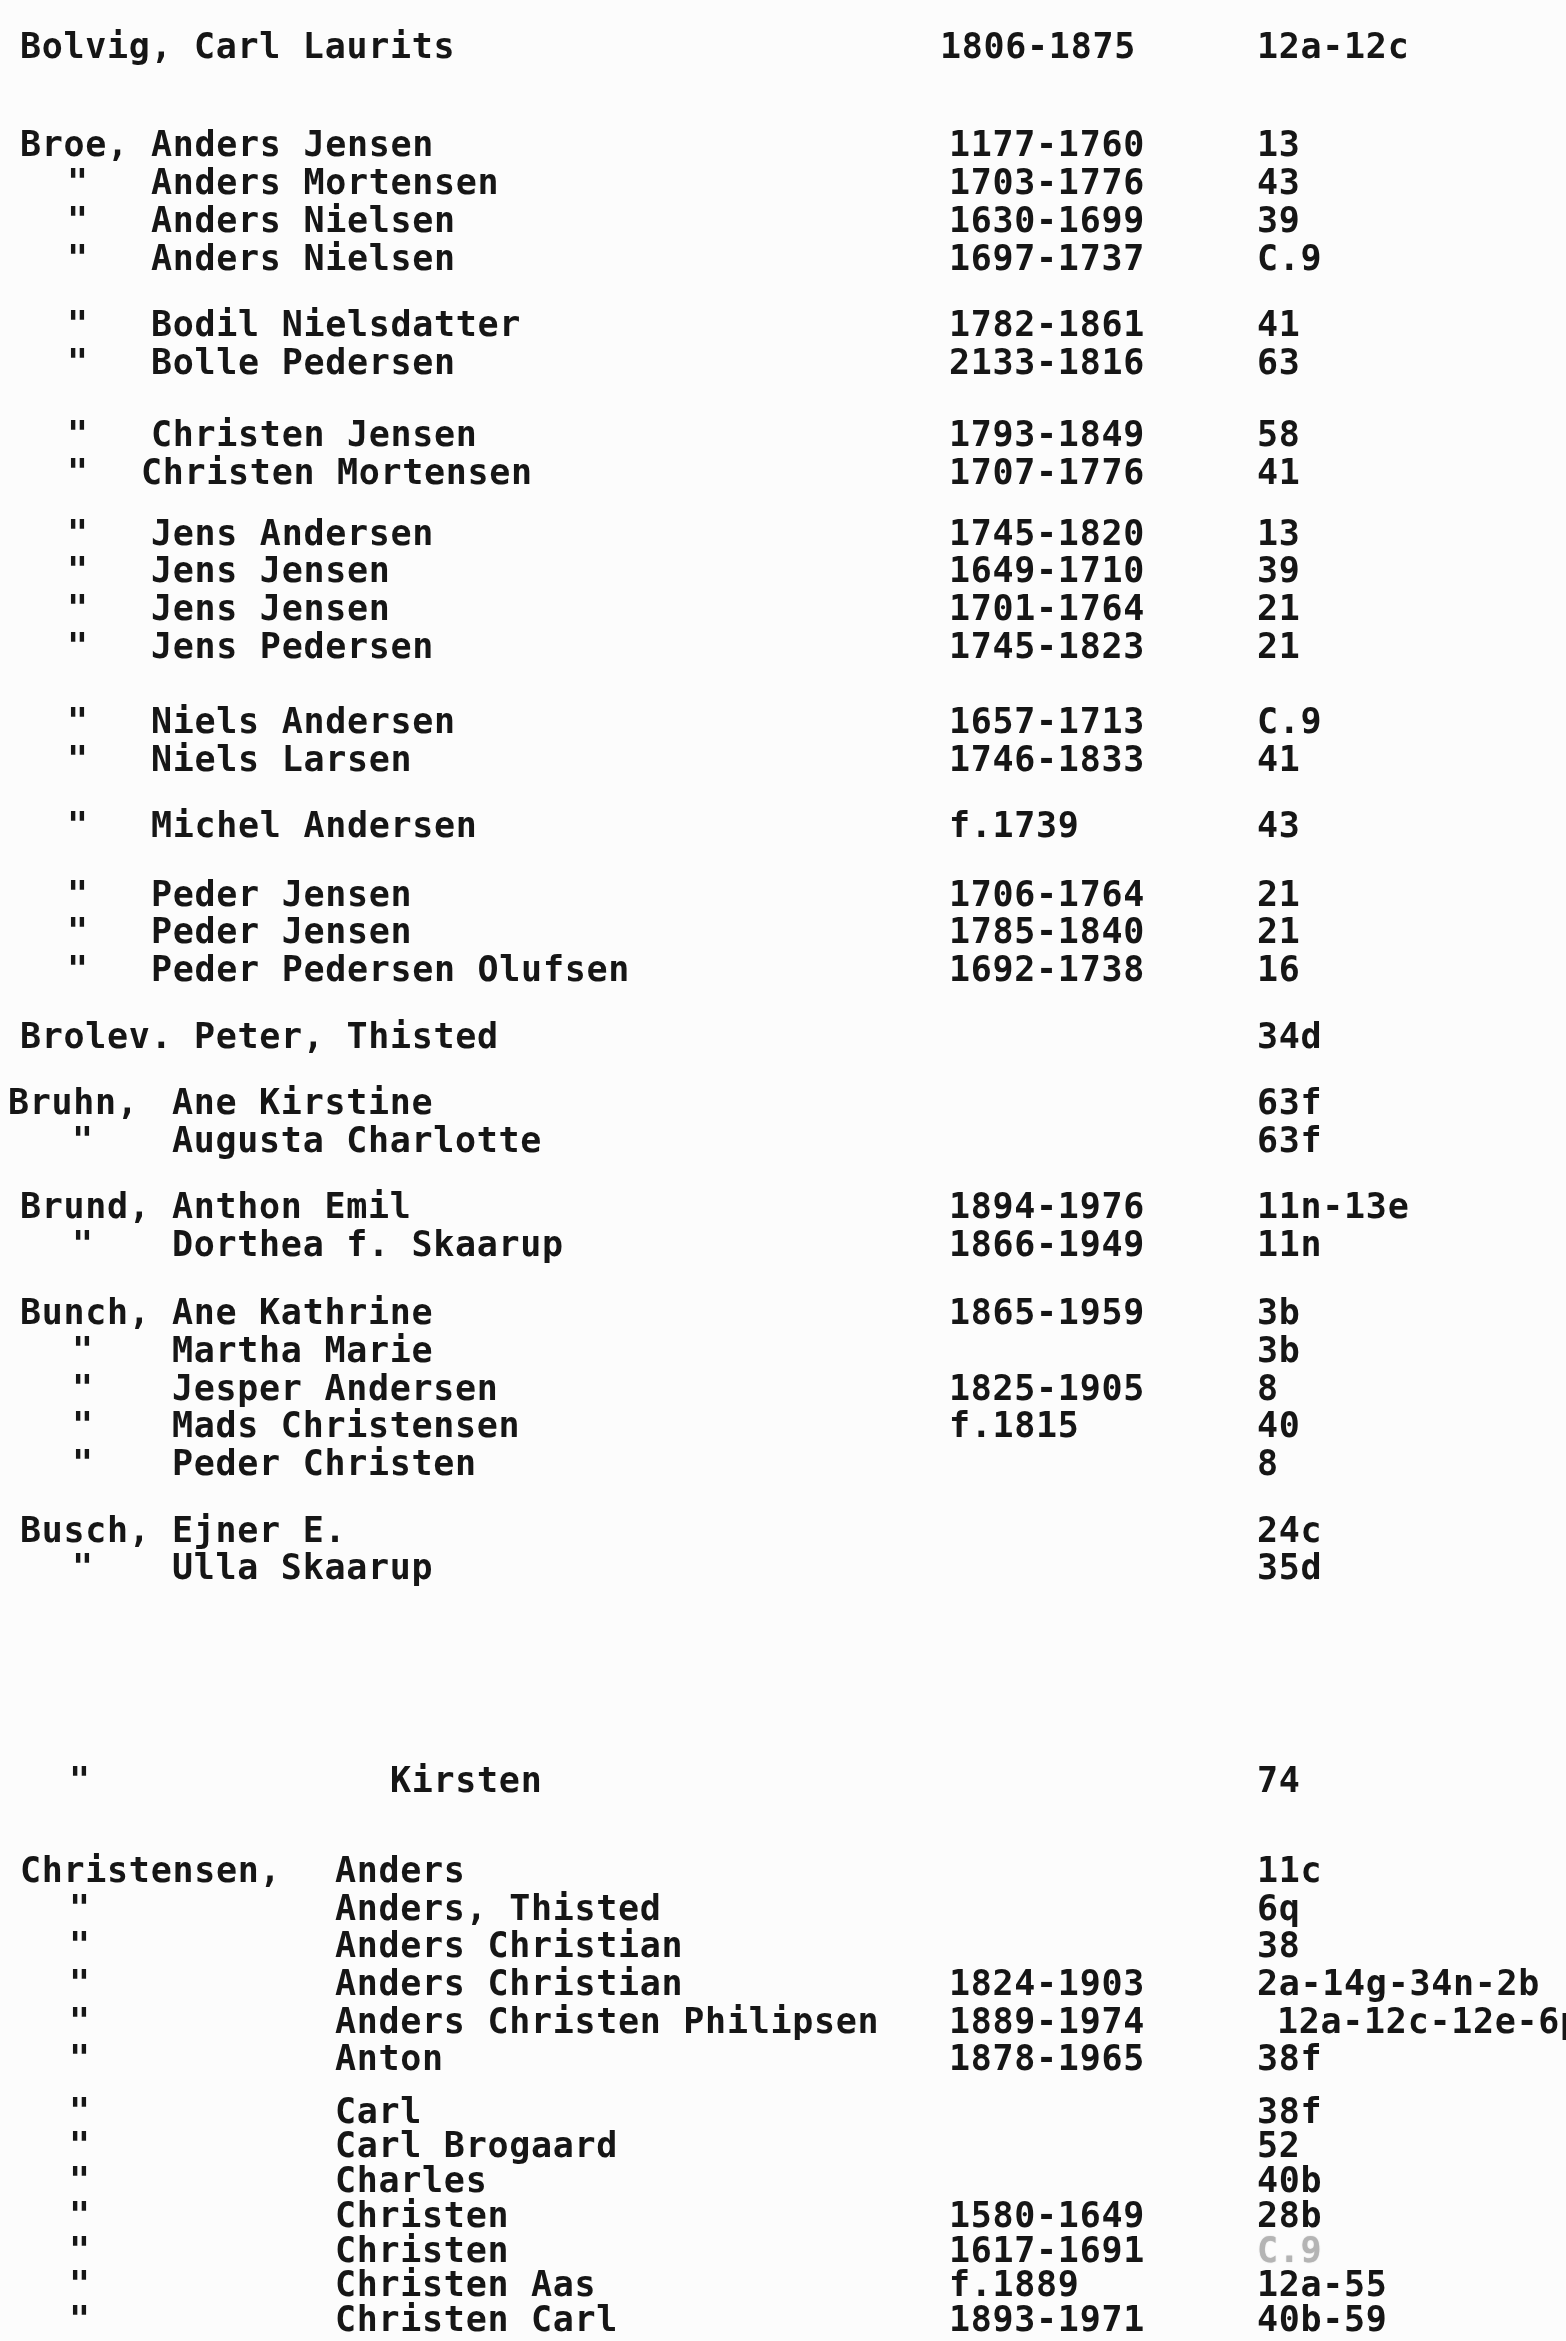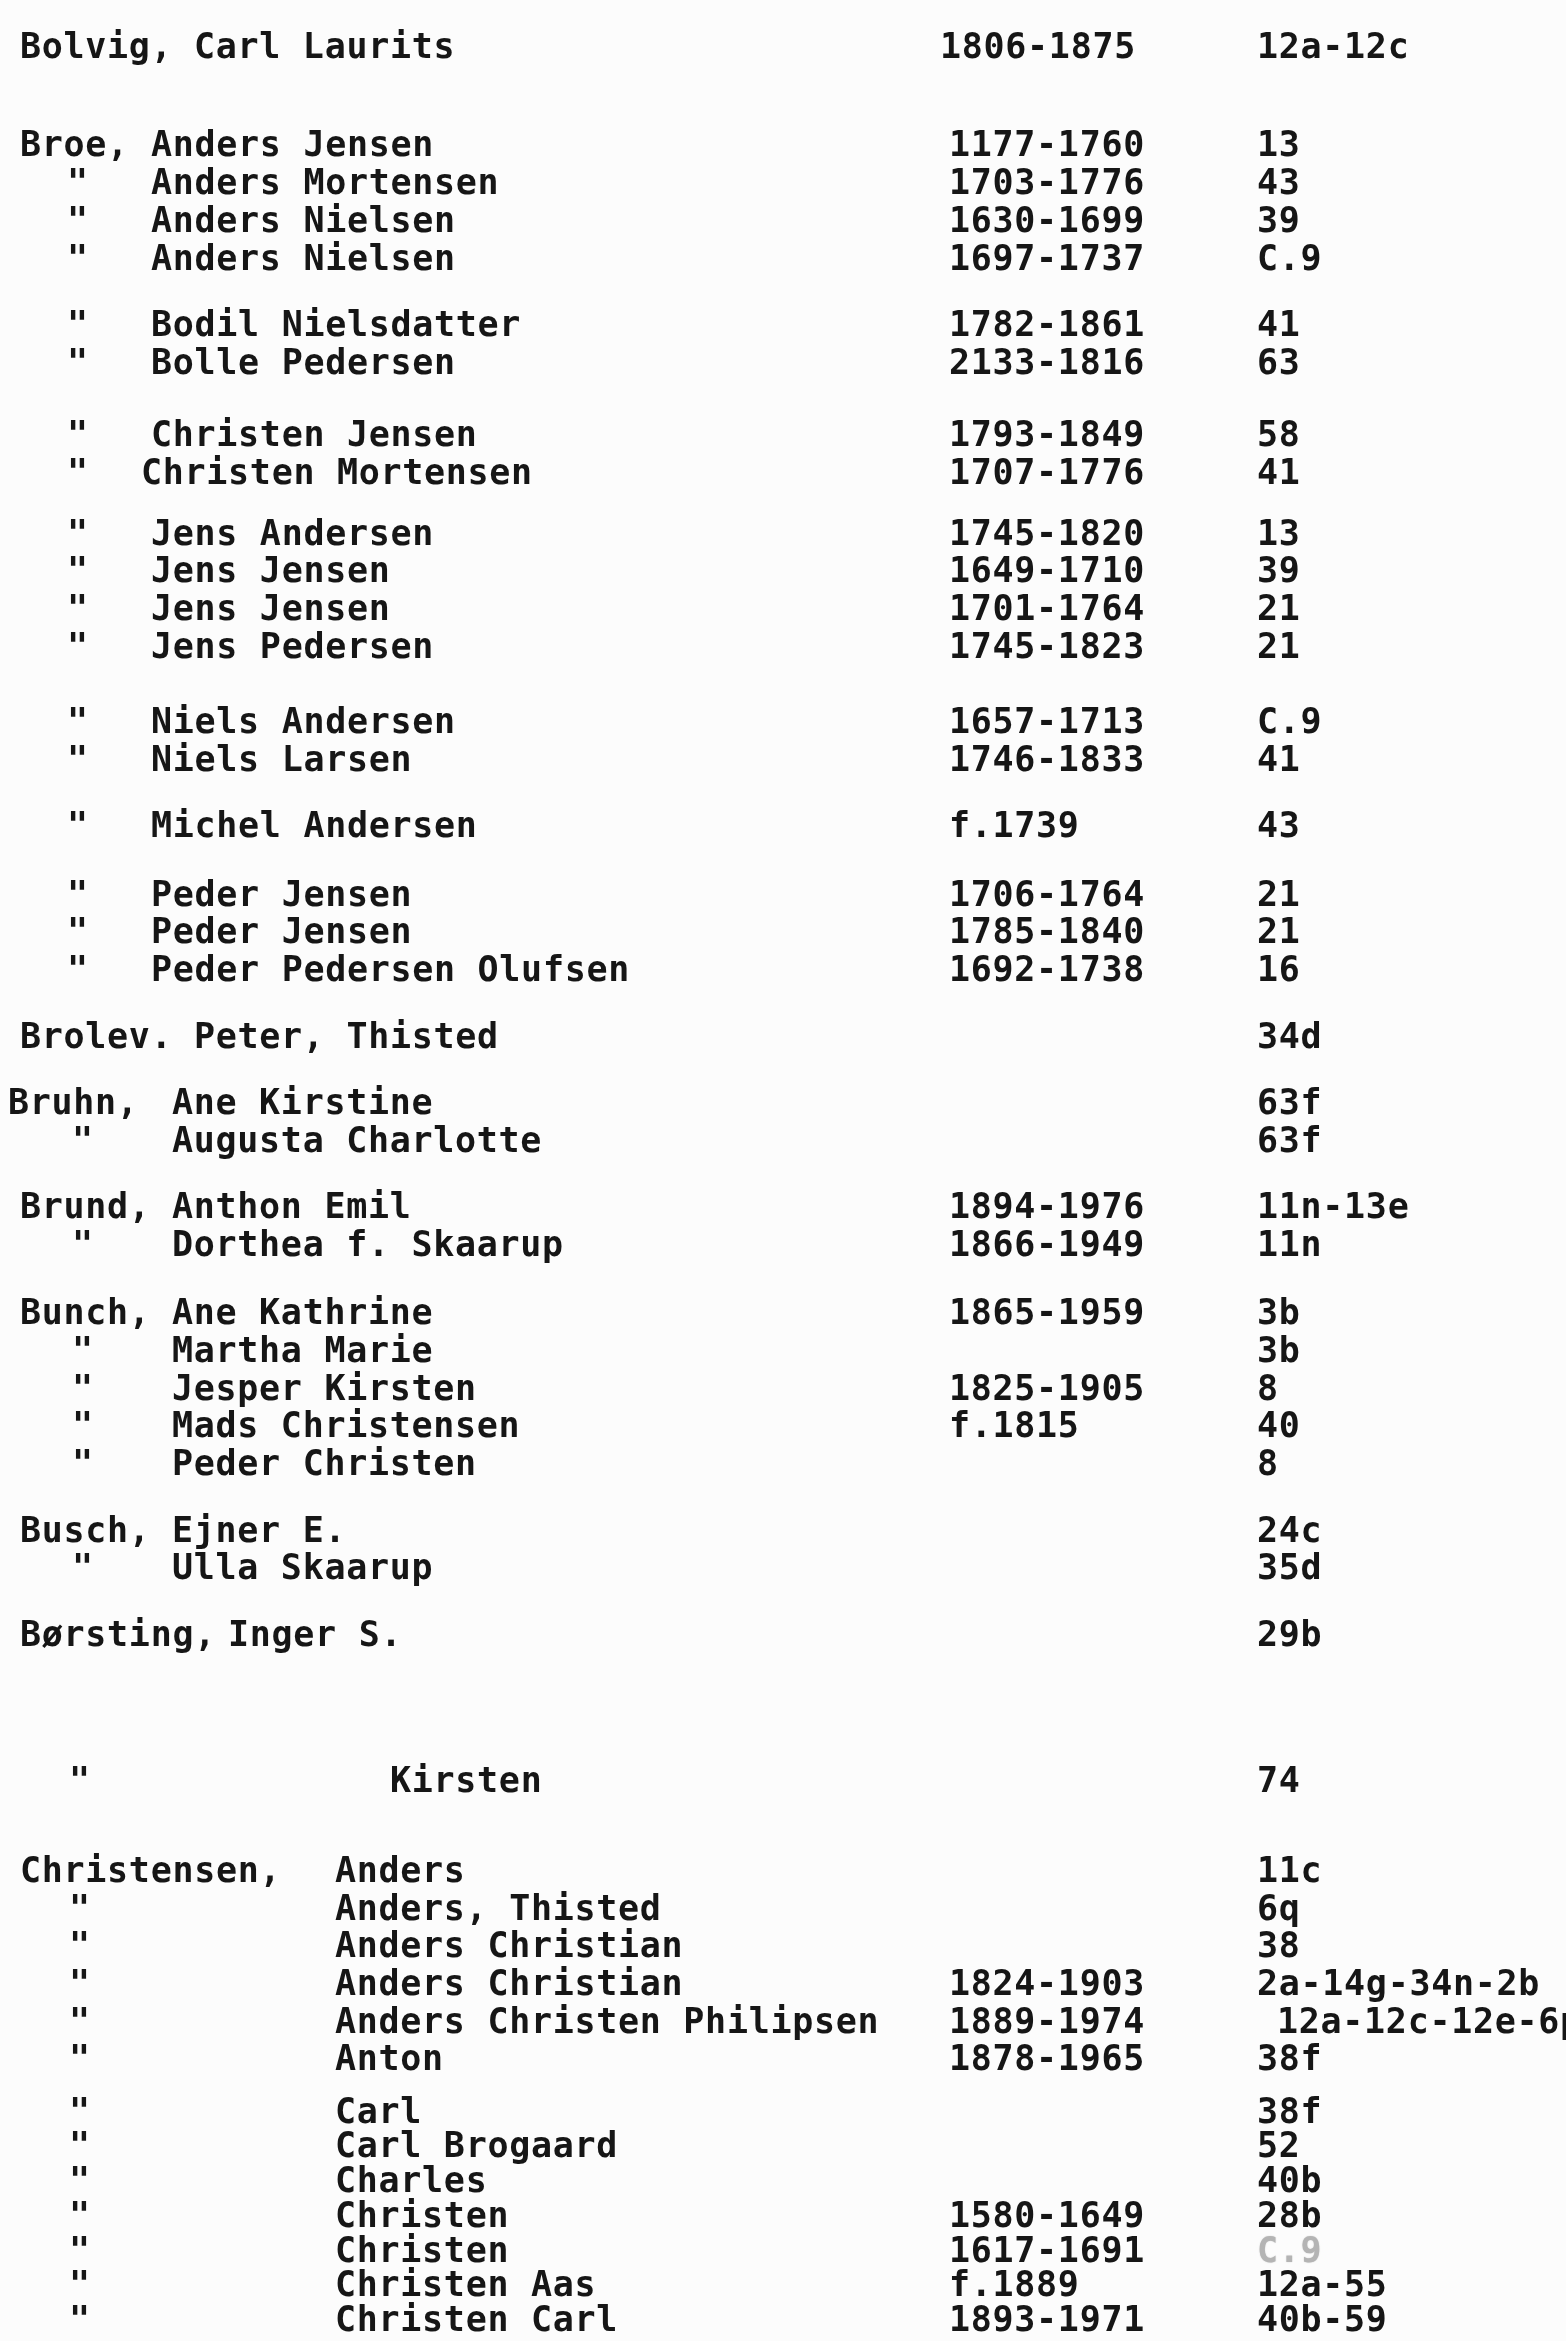--- a/index.html
+++ b/index.html
@@ -170,21 +170,21 @@
       <span class="cell" style="left: 949px;">1865-1959</span>
       <span class="cell ref" style="left: 1257px;">3b</span>
     </div>
     <div class="row" style="top: 1333px;">
       <span class="cell" style="left: 72px;">"</span>
       <span class="cell" style="left: 172px;">Martha Marie</span>
       <span class="cell ref" style="left: 1257px;">3b</span>
     </div>
     <div class="row" style="top: 1371px;">
       <span class="cell" style="left: 72px;">"</span>
-      <span class="cell" style="left: 172px;">Jesper Kirsten</span>
+      <span class="cell" style="left: 172px;">Jesper Andersen</span>
       <span class="cell" style="left: 949px;">1825-1905</span>
       <span class="cell ref" style="left: 1257px;">8</span>
     </div>
     <div class="row" style="top: 1408px;">
       <span class="cell" style="left: 72px;">"</span>
       <span class="cell" style="left: 172px;">Mads Christensen</span>
       <span class="cell" style="left: 949px;">f.1815</span>
       <span class="cell ref" style="left: 1257px;">40</span>
     </div>
     <div class="row" style="top: 1446px;">
@@ -195,25 +195,20 @@
     <div class="row" style="top: 1513px;">
       <span class="cell" style="left: 20px;">Busch,</span>
       <span class="cell" style="left: 172px;">Ejner E.</span>
       <span class="cell ref" style="left: 1257px;">24c</span>
     </div>
     <div class="row" style="top: 1550px;">
       <span class="cell" style="left: 72px;">"</span>
       <span class="cell" style="left: 172px;">Ulla Skaarup</span>
       <span class="cell ref" style="left: 1257px;">35d</span>
     </div>
-    <div class="row" style="top: 1617px;">
-      <span class="cell" style="left: 20px;">Børsting,</span>
-      <span class="cell" style="left: 228px;">Inger S.</span>
-      <span class="cell ref" style="left: 1257px;">29b</span>
-    </div>
     <div class="row" style="top: 1763px;">
       <span class="cell" style="left: 69px;">"</span>
       <span class="cell" style="left: 390px;">Kirsten</span>
       <span class="cell ref" style="left: 1257px;">74</span>
     </div>
     <div class="row" style="top: 1853px;">
       <span class="cell" style="left: 20px;">Christensen,</span>
       <span class="cell" style="left: 335px;">Anders</span>
       <span class="cell ref" style="left: 1257px;">11c</span>
     </div>

